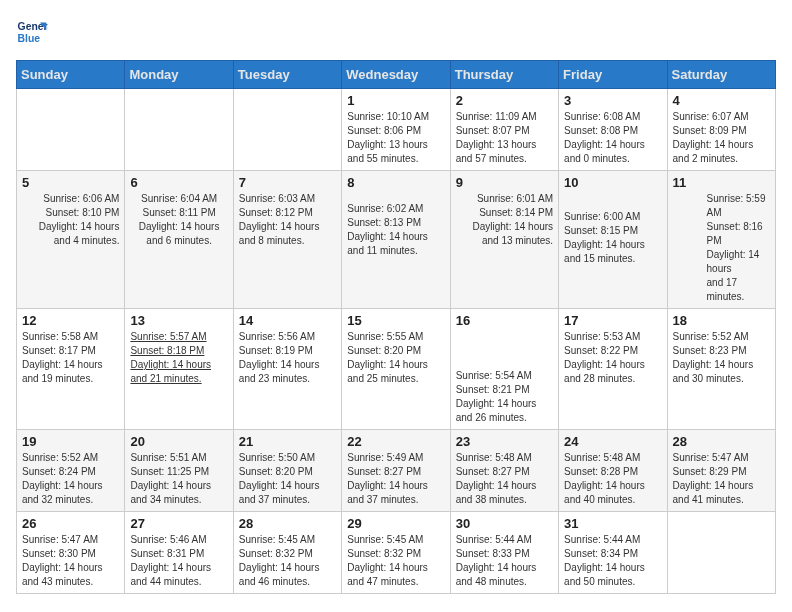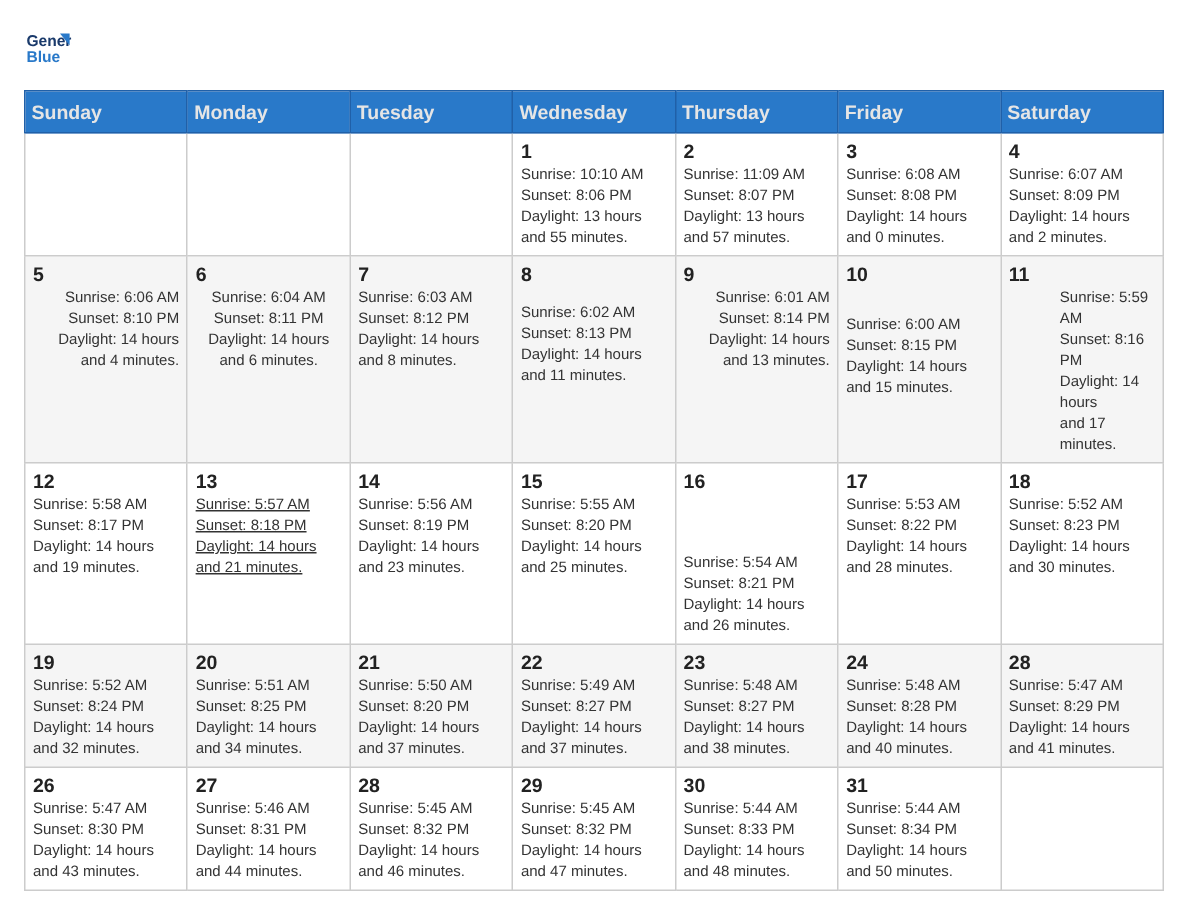--- a/index.html
+++ b/index.html
@@ -248,21 +248,21 @@
         <td>
           <div class="day-number">19</div>
           <div class="day-info" style="white-space: pre-line;">Sunrise: 5:52 AM
 Sunset: 8:24 PM
 Daylight: 14 hours
 and 32 minutes.</div>
         </td>
         <td>
           <div class="day-number">20</div>
           <div class="day-info" style="white-space: pre-line;">Sunrise: 5:51 AM
-Sunset: 8:25 PM
+Sunset: 11:25 PM
 Daylight: 14 hours
 and 34 minutes.</div>
         </td>
         <td>
           <div class="day-number">21</div>
           <div class="day-info" style="white-space: pre-line;">Sunrise: 5:50 AM
 Sunset: 8:20 PM
 Daylight: 14 hours
 and 37 minutes.</div>
         </td>

